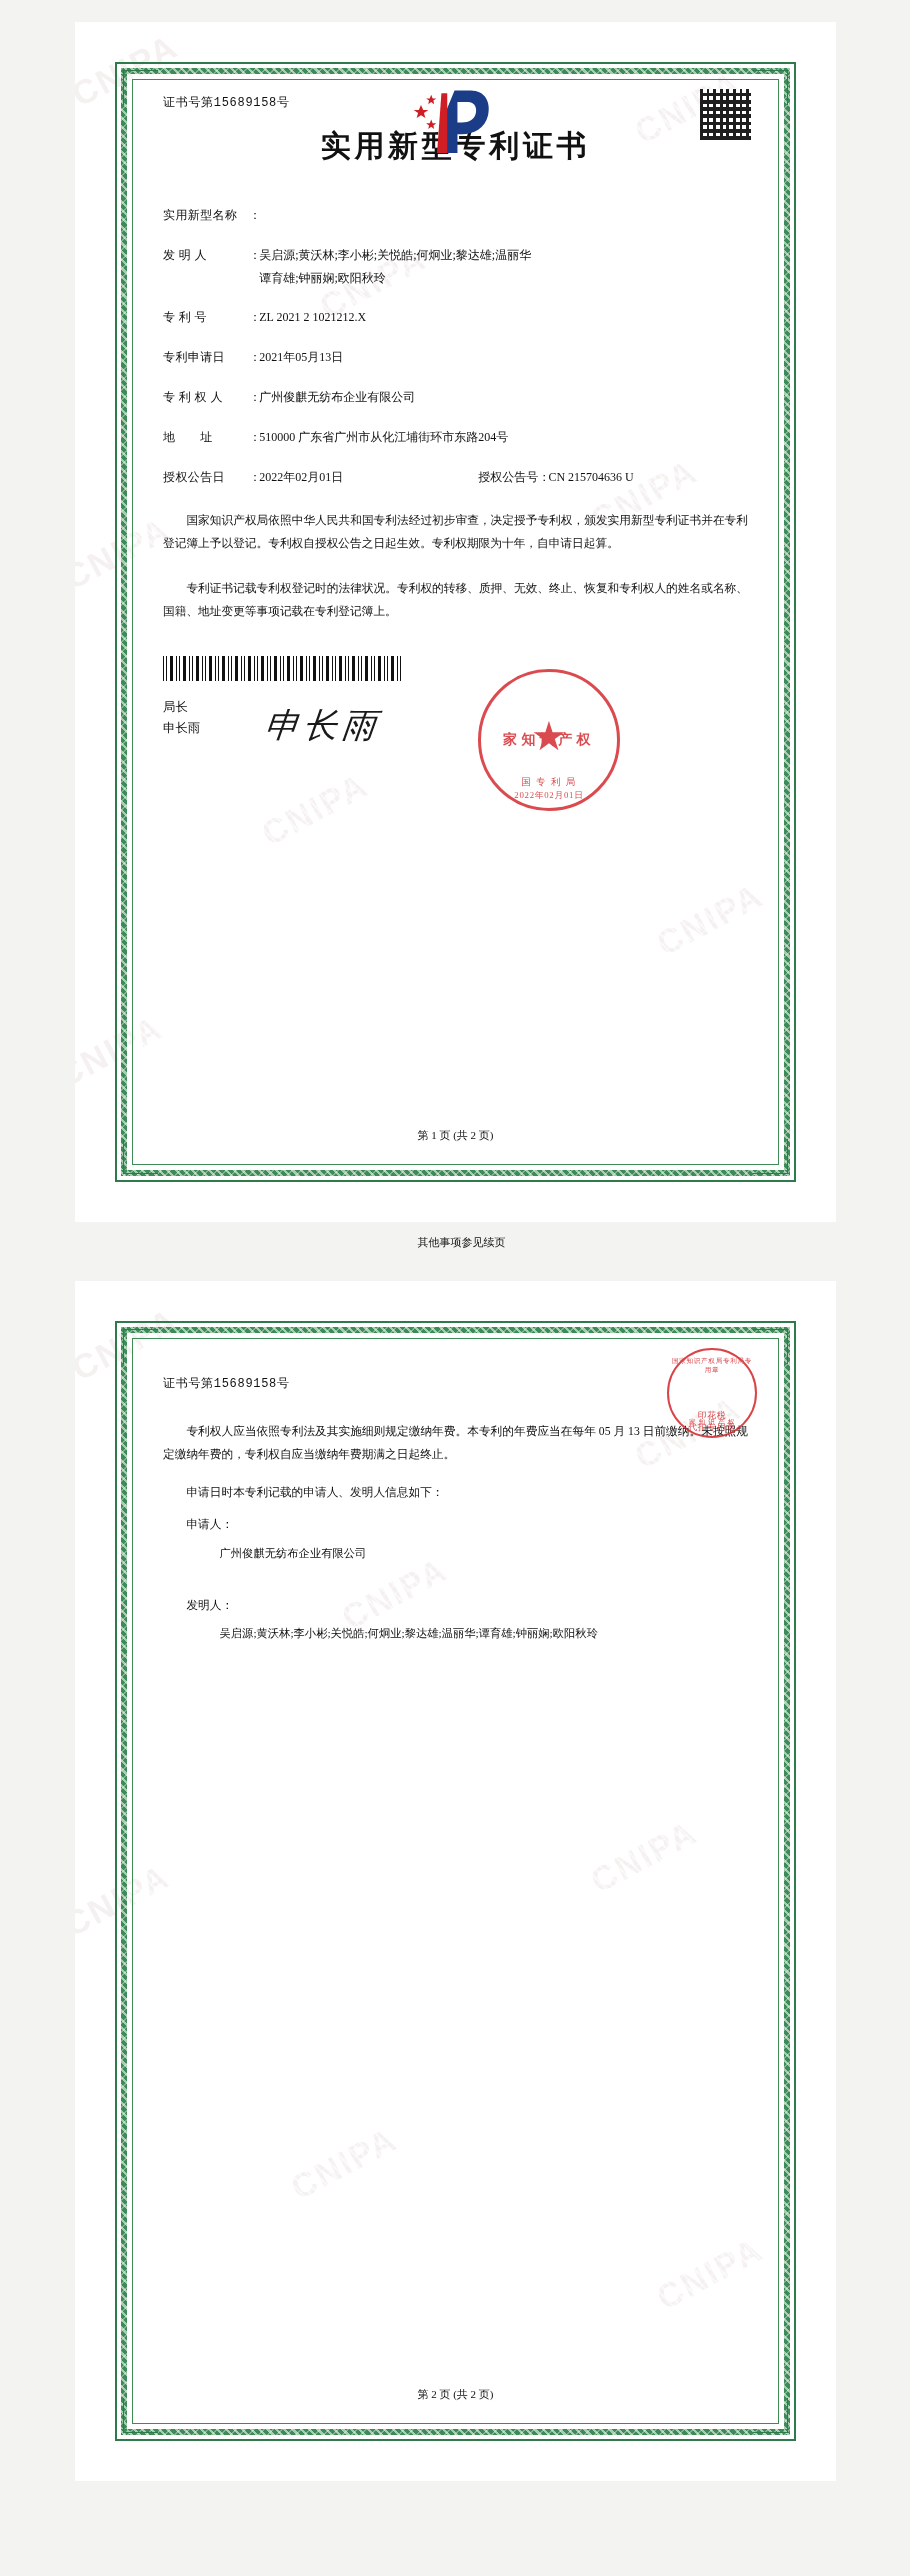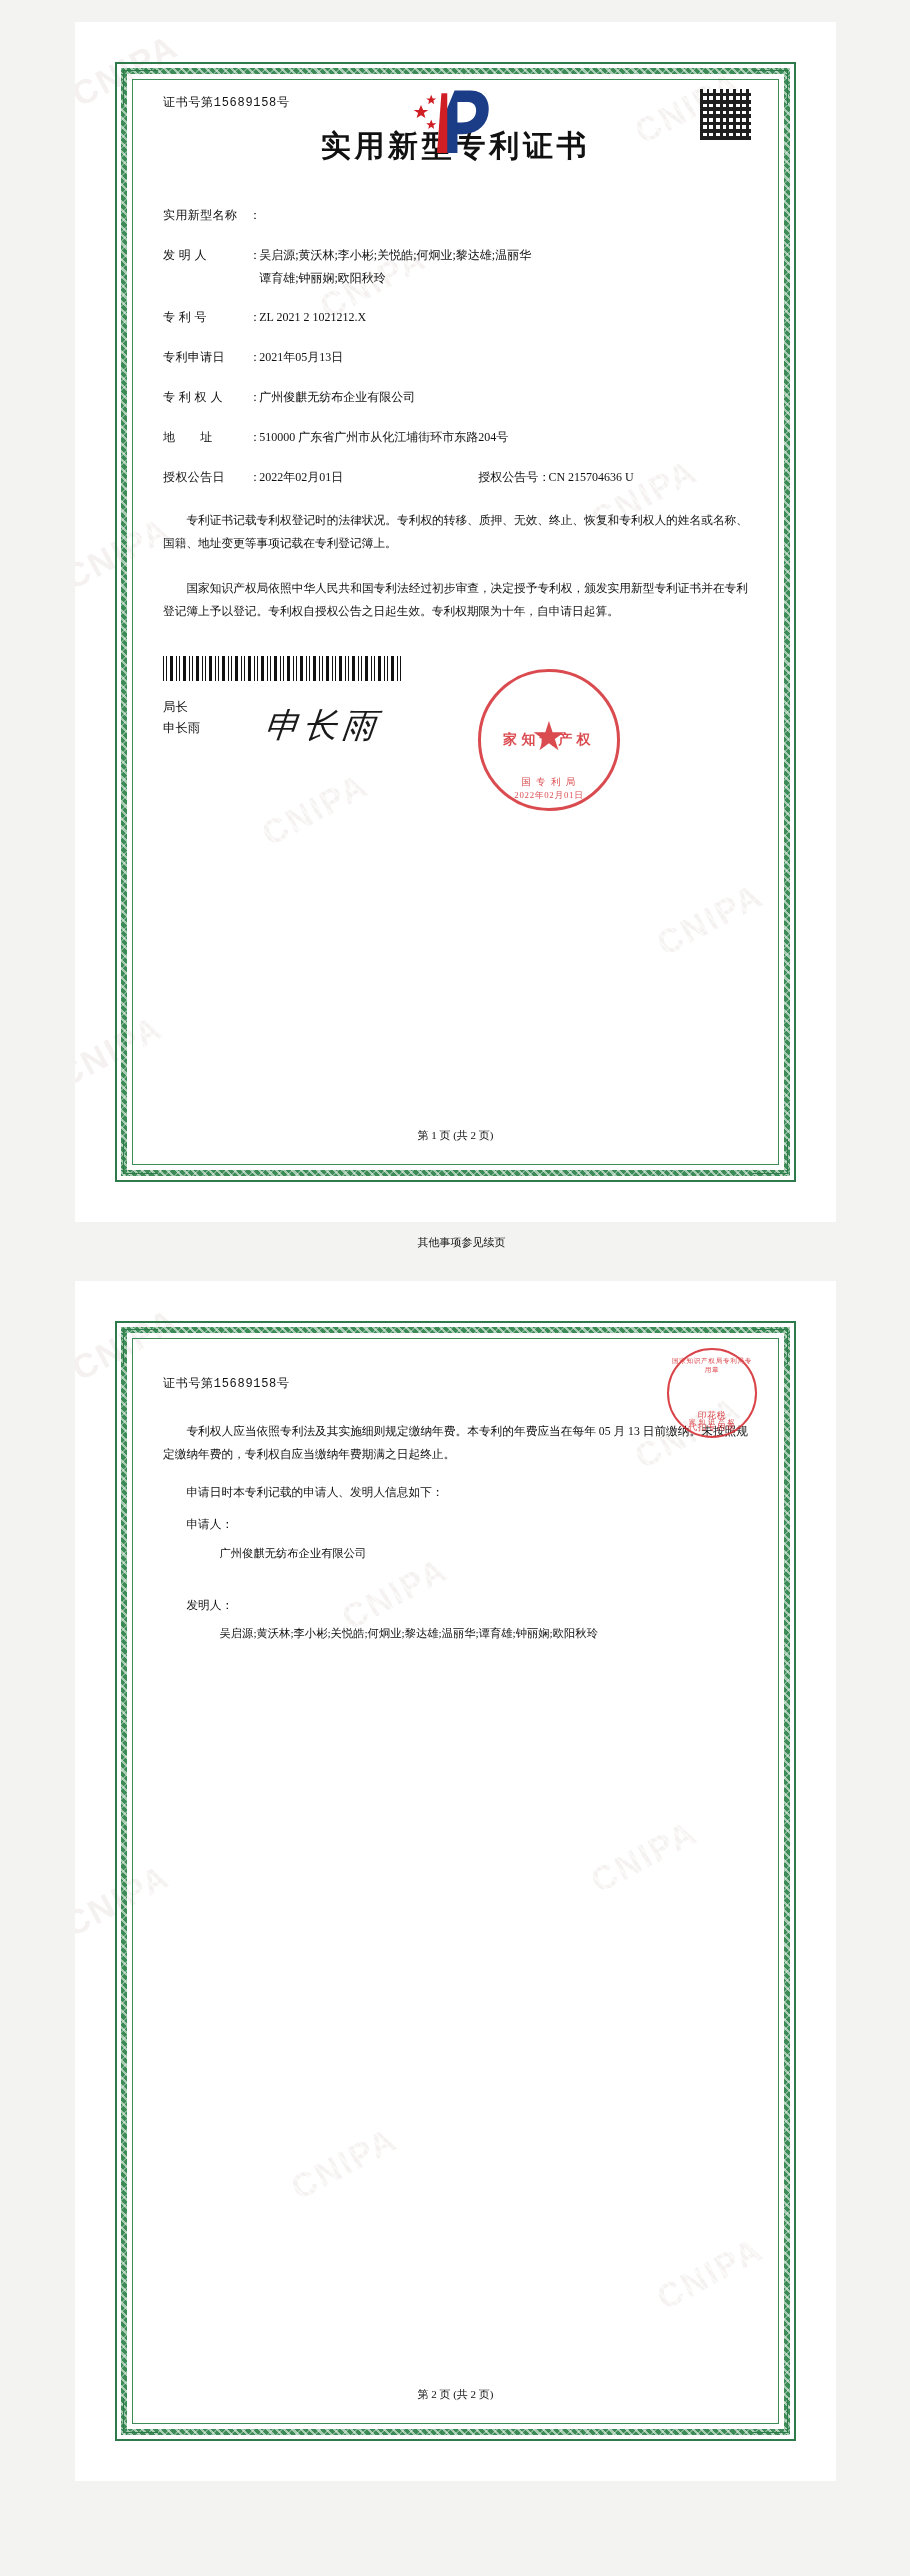--- a/index.html
+++ b/index.html
@@ -407,22 +407,22 @@
         <div class="value">
           <div class="dual-left">2022年02月01日</div>
           <div class="dual-lbl">授权公告号</div>
           <div class="colon">：</div>
           <div>CN 215704636 U</div>
         </div>
       </div>
 
     </div>
 
+    <div class="para">国家知识产权局依照中华人民共和国专利法经过初步审查，决定授予专利权，颁发实用新型专利证书并在专利登记簿上予以登记。专利权自授权公告之日起生效。专利权期限为十年，自申请日起算。</div>
     <div class="para">专利证书记载专利权登记时的法律状况。专利权的转移、质押、无效、终止、恢复和专利权人的姓名或名称、国籍、地址变更等事项记载在专利登记簿上。</div>
-    <div class="para">国家知识产权局依照中华人民共和国专利法经过初步审查，决定授予专利权，颁发实用新型专利证书并在专利登记簿上予以登记。专利权自授权公告之日起生效。专利权期限为十年，自申请日起算。</div>
 
     <div class="barcode"></div>
 
     <div class="signblock">
       <div class="sign-labels">
         <div>局长</div>
         <div>申长雨</div>
       </div>
       <div class="signature">申长雨</div>
 

